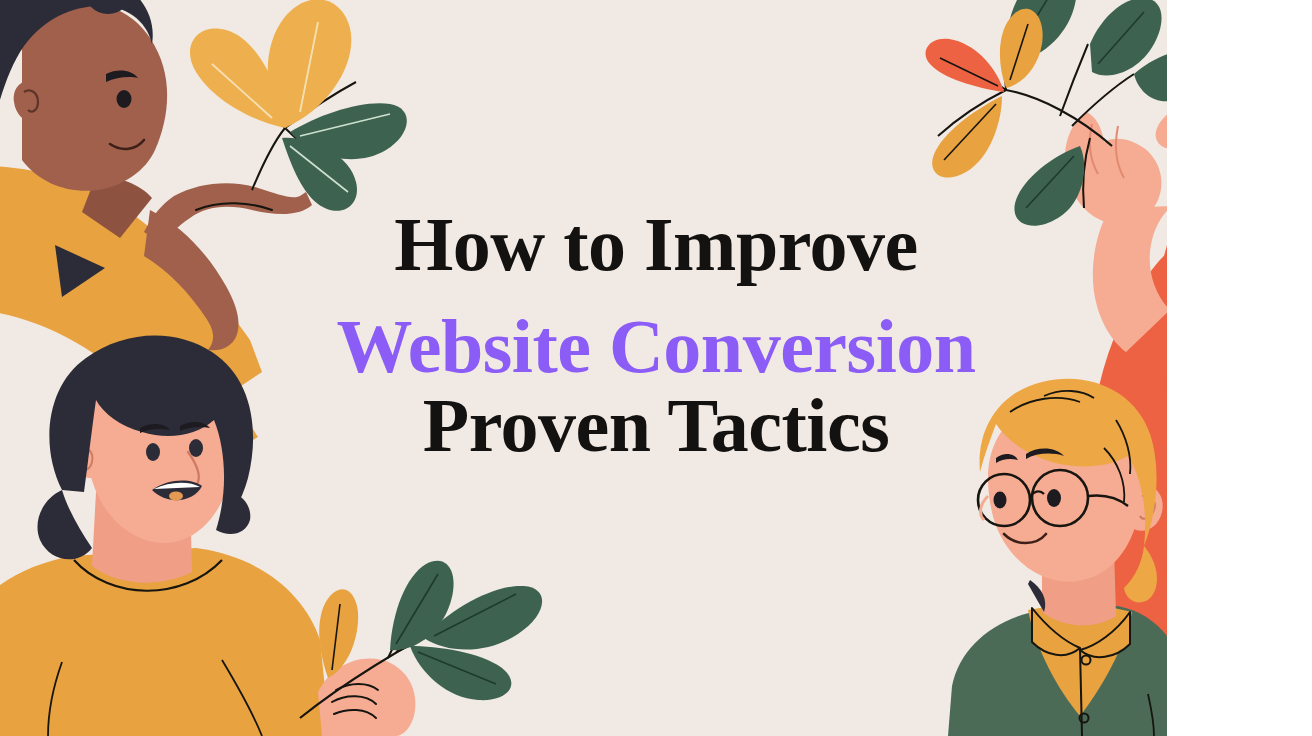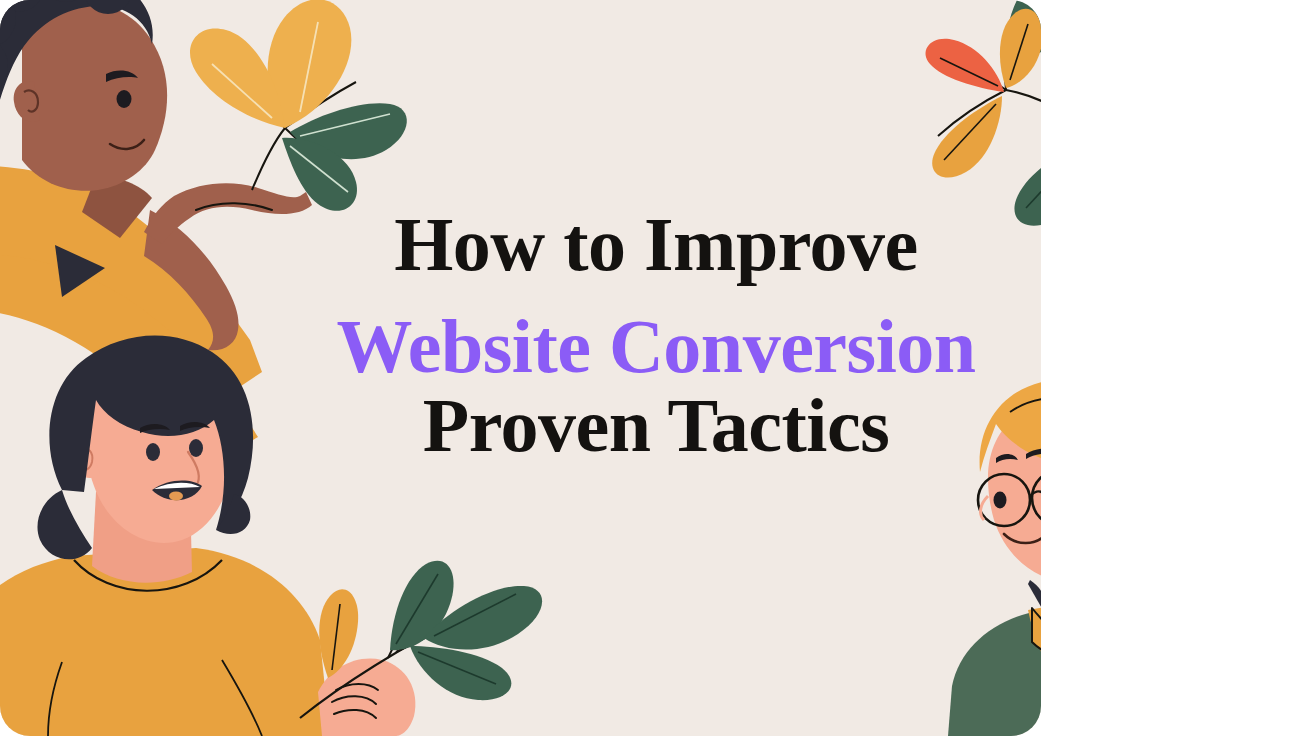--- a/index.html
+++ b/index.html
@@ -3,26 +3,25 @@
 <meta charset="utf-8">
 <title>Blog Hero Banner</title>
 <style>
   html, body {
     margin: 0;
     padding: 0;
     background: #ffffff;
   }
   #canvas {
     position: relative;
-    width: 1041px;
+    width: 1167px;
     height: 736px;
     overflow: hidden;
     background: #f1eae4;
     font-family: "Liberation Serif", "DejaVu Serif", serif;
-    border-radius: 30px;
   }
   .art-layer {
     position: absolute;
     inset: 0;
     width: 1312px;
     height: 736px;
   }
   .title-block {
     position: absolute;
     left: 0;

